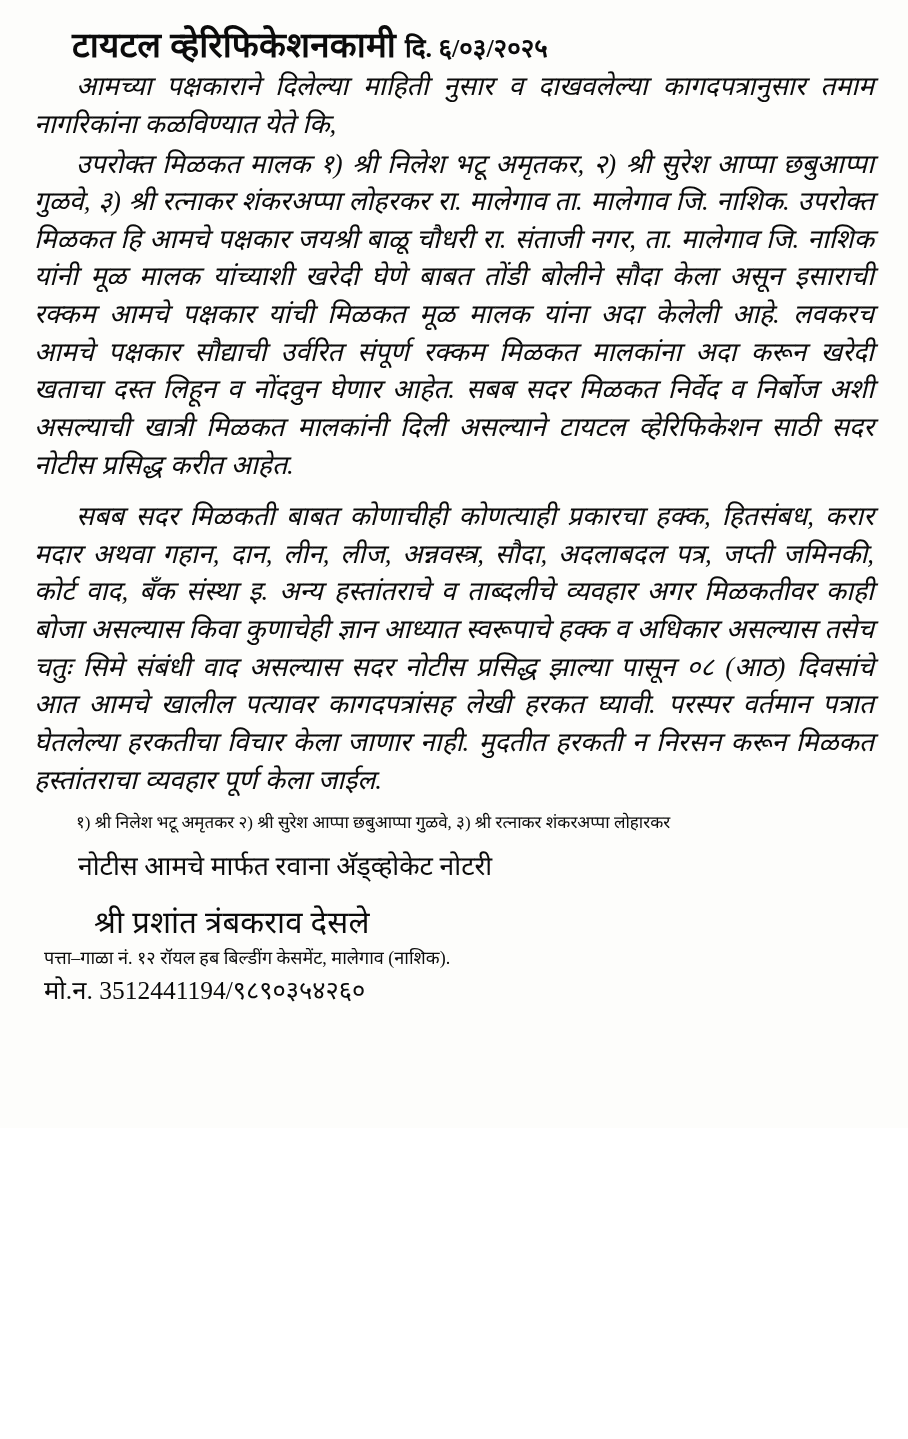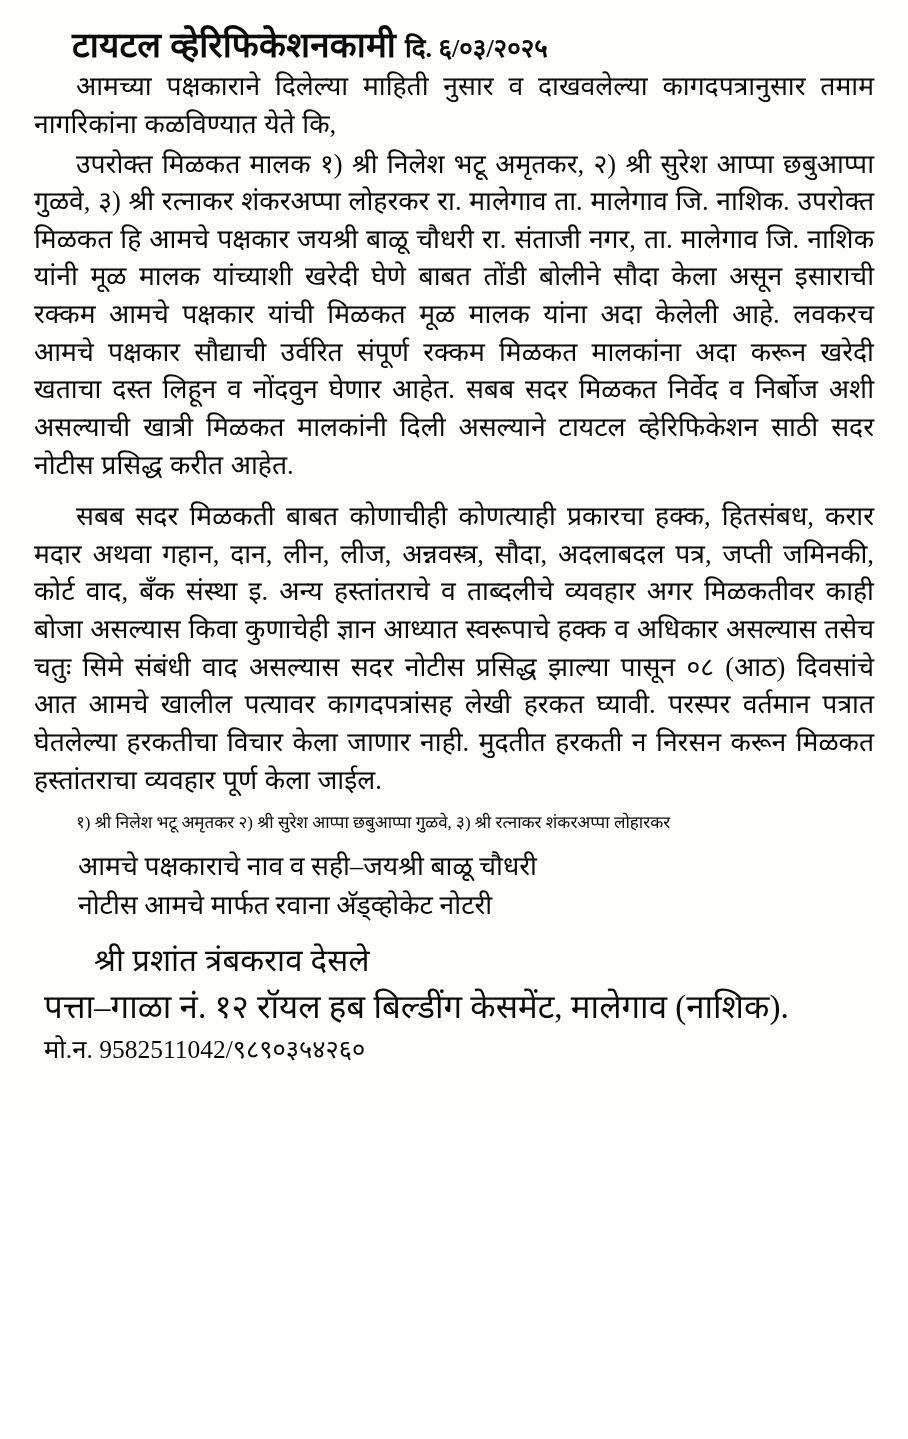--- a/index.html
+++ b/index.html
@@ -36,20 +36,21 @@
     letter-spacing: 0;
   }
   p.body {
     font-size: 26.5px;
     line-height: 1.42;
     margin: 0 0 2px 0;
     text-align: justify;
     text-justify: inter-word;
     text-indent: 42px;
     word-spacing: 1px;
+    font-style: italic;
   }
   p.gap {
     margin-top: 14px;
   }
   .owners-line {
     font-size: 17px;
     line-height: 1.42;
     margin: 12px 0 0 0;
     text-align: left;
     text-indent: 42px;
@@ -63,21 +64,21 @@
     margin: 0 0 0 44px;
     text-align: left;
   }
   .advocate-name {
     font-size: 31px;
     font-weight: normal;
     margin: 14px 0 4px 60px;
     letter-spacing: 0.2px;
   }
   .addr {
-    font-size: 33px;
+    font-size: 18px;
     line-height: 1.4;
     margin: 0 0 0 10px;
     text-align: left;
   }
   .mob {
     font-size: 25.5px;
     line-height: 1.4;
     margin: 2px 0 0 10px;
     text-align: left;
   }
@@ -96,21 +97,20 @@
 
 
 
   <p class="body">उपरोक्त मिळकत मालक १) श्री निलेश भटू अमृतकर, २) श्री सुरेश आप्पा छबुआप्पा गुळवे, ३) श्री रत्नाकर शंकरअप्पा लोहरकर रा. मालेगाव ता. मालेगाव जि. नाशिक. उपरोक्त मिळकत हि आमचे पक्षकार जयश्री बाळू चौधरी रा. संताजी नगर, ता. मालेगाव जि. नाशिक यांनी मूळ मालक यांच्याशी खरेदी घेणे बाबत तोंडी बोलीने सौदा केला असून इसाराची रक्कम आमचे पक्षकार यांची मिळकत मूळ मालक यांना अदा केलेली आहे. लवकरच आमचे पक्षकार सौद्याची उर्वरित संपूर्ण रक्कम मिळकत मालकांना अदा करून खरेदी खताचा दस्त लिहून व नोंदवुन घेणार आहेत. सबब सदर मिळकत निर्वेद व निर्बोज अशी असल्याची खात्री मिळकत मालकांनी दिली असल्याने टायटल व्हेरिफिकेशन साठी सदर नोटीस प्रसिद्ध करीत आहेत.</p>
 
   <p class="body gap">सबब सदर मिळकती बाबत कोणाचीही कोणत्याही प्रकारचा हक्क, हितसंबध, करार मदार अथवा गहान, दान, लीन, लीज, अन्नवस्त्र, सौदा, अदलाबदल पत्र, जप्ती जमिनकी, कोर्ट वाद, बँक संस्था इ. अन्य हस्तांतराचे व ताब्दलीचे व्यवहार अगर मिळकतीवर काही बोजा असल्यास किवा कुणाचेही ज्ञान आध्यात स्वरूपाचे हक्क व अधिकार असल्यास तसेच चतुः सिमे संबंधी वाद असल्यास सदर नोटीस प्रसिद्ध झाल्या पासून ०८ (आठ) दिवसांचे आत आमचे खालील पत्यावर कागदपत्रांसह लेखी हरकत घ्यावी. परस्पर वर्तमान पत्रात घेतलेल्या हरकतीचा विचार केला जाणार नाही. मुदतीत हरकती न निरसन करून मिळकत हस्तांतराचा व्यवहार पूर्ण केला जाईल.</p>
 
   <p class="owners-line">१) श्री निलेश भटू अमृतकर २) श्री सुरेश आप्पा छबुआप्पा गुळवे, ३) श्री रत्नाकर शंकरअप्पा लोहारकर</p>
 
   <div class="signature-block">
-    <p class="sig-line">आमचे पक्षकाराचे नाव व सही–जयश्री बाळू चौधरी</p>
     <p class="sig-line">नोटीस आमचे मार्फत रवाना अ‍ॅड्व्होकेट   नोटरी</p>
   </div>
 
   <div class="advocate-name">श्री प्रशांत त्रंबकराव देसले</div>
   <div class="addr">पत्ता–गाळा नं. १२ रॉयल हब बिल्डींग केसमेंट, मालेगाव (नाशिक).</div>
-  <div class="mob">मो.न. 9582511042/९८९०३५४२६०</div>
+  <div class="mob">मो.न. 3512441194/९८९०३५४२६०</div>
 
 </div>
 
 </body></html>

